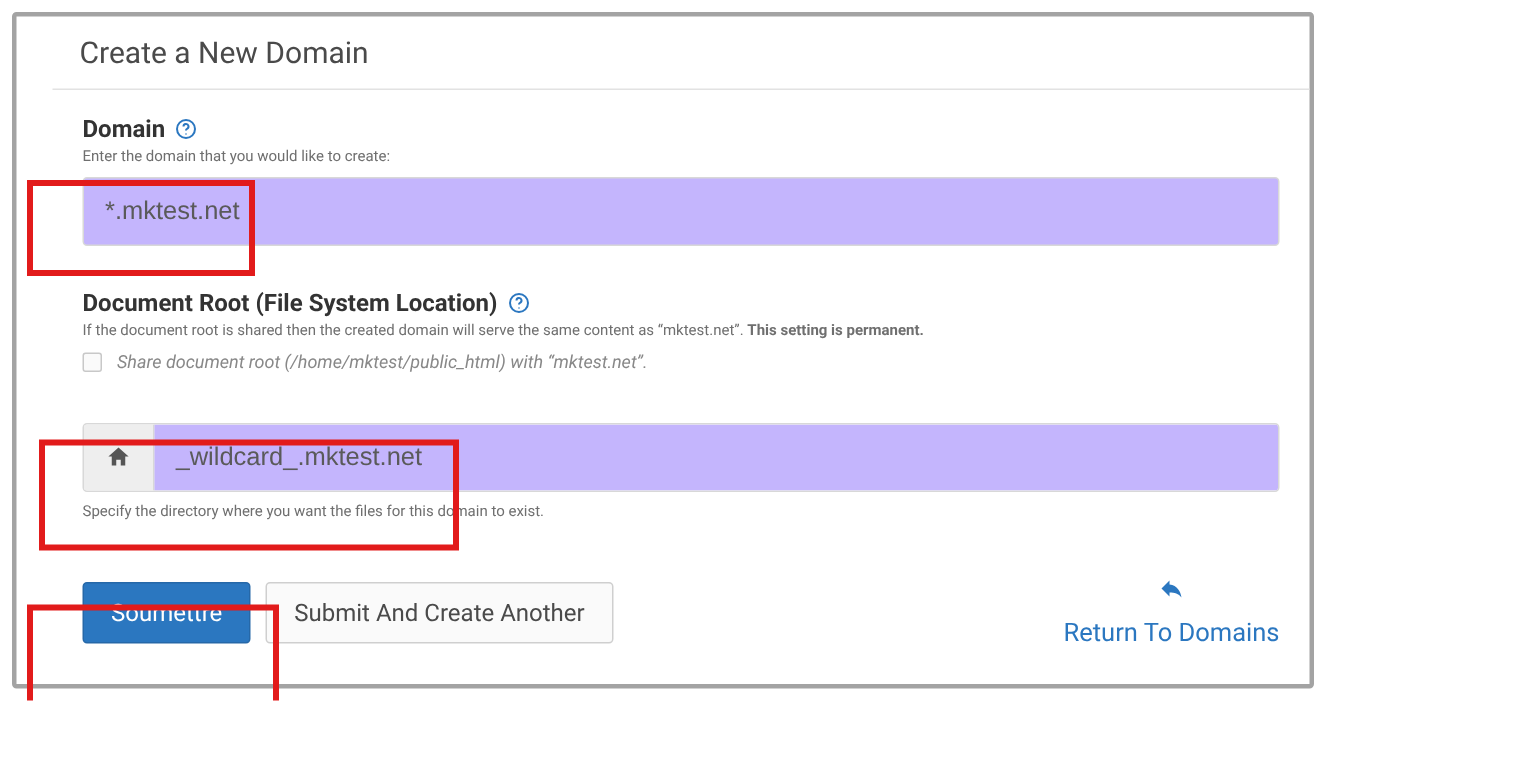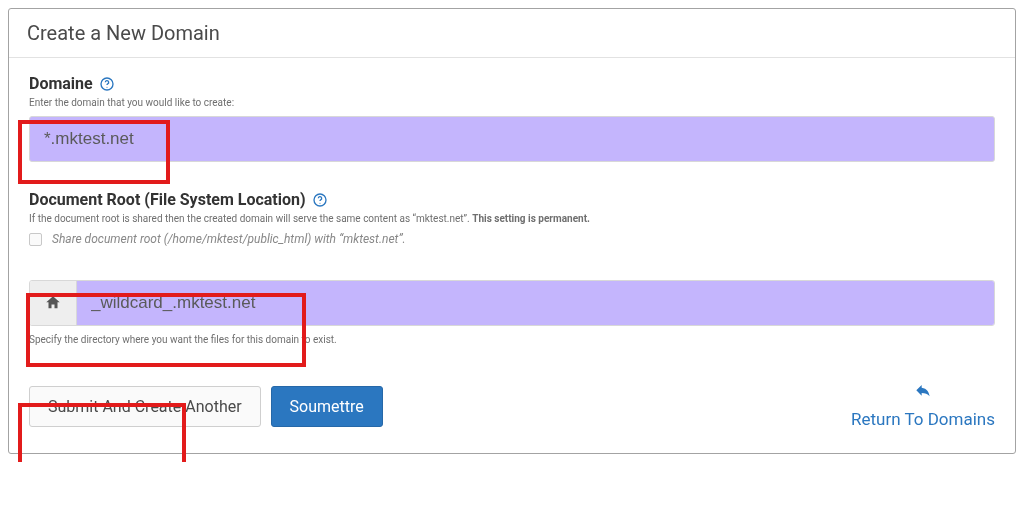--- a/index.html
+++ b/index.html
@@ -4,24 +4,25 @@
   <style>
     * { box-sizing: border-box; margin: 0; padding: 0; }
     body {
       font-family: -apple-system, BlinkMacSystemFont, "Segoe UI", Roboto, "Helvetica Neue", Arial, sans-serif;
       background: #fff;
       padding: 8px;
       color: #333;
       font-size: 15px;
     }
     .panel {
-      border: 1px solid #a3a3a3;
-      border-radius: 3px;
-      width: 1008px;
+      border: 3px solid #a3a3a3;
+      border-radius: 3px;
+      width: 868px;
       background: #fff;
+      padding-left: 24px;
     }
     .panel-header {
       padding: 12px 18px;
       border-bottom: 1px solid #e2e2e2;
       font-size: 20px;
       font-weight: 400;
       color: #4a4a4a;
     }
     .panel-body {
       padding: 16px 20px 24px 20px;
@@ -143,21 +144,21 @@
 </head>
 <body>
 
 <div class="wrap">
   <div class="panel">
     <div class="panel-header">Create a New Domain</div>
     <div class="panel-body">
 
       
       <div class="section-label">
-        <span>Domaine</span>
+        <span>Domain</span>
         <span class="help-icon">
           <svg width="16" height="16" viewBox="0 0 24 24" fill="none" stroke="currentColor" stroke-width="2">
             <circle cx="12" cy="12" r="9"></circle>
             <path d="M9.5 9.5a2.5 2.5 0 1 1 3.5 2.3c-.8.4-1 .9-1 1.7"></path>
             <circle cx="12" cy="17" r="0.8" fill="currentColor" stroke="none"></circle>
           </svg>
         </span>
       </div>
       <div class="help-text">Enter the domain that you would like to create:</div>
       <input class="input-text" type="text" value="*.mktest.net" style="">
@@ -189,22 +190,22 @@
           <svg width="18" height="18" viewBox="0 0 24 24" fill="currentColor">
             <path d="M12 3l9 8h-3v8h-4v-5h-4v5H6v-8H3l9-8z"></path>
           </svg>
         </span>
         <input class="input-text" type="text" value="_wildcard_.mktest.net" style="">
       </div>
       <div class="help-text" style="margin-top:8px;">Specify the directory where you want the files for this domain to exist.</div>
 
       
       <div class="btn-row">
+        <button class="btn btn-primary">Soumettre</button>
         <button class="btn btn-default">Submit And Create Another</button>
-        <button class="btn btn-primary">Soumettre</button>
         <div class="spacer-flex"></div>
         <a class="return-link">
           <span>
             <svg width="16" height="16" viewBox="0 0 24 24" fill="currentColor">
               <path d="M10 7V3L2 11l8 8v-4c5 0 9 1 12 5-1-6-4-12-12-13z"></path>
             </svg>
           </span>
           <span>Return To Domains</span>
         </a>
       </div>

